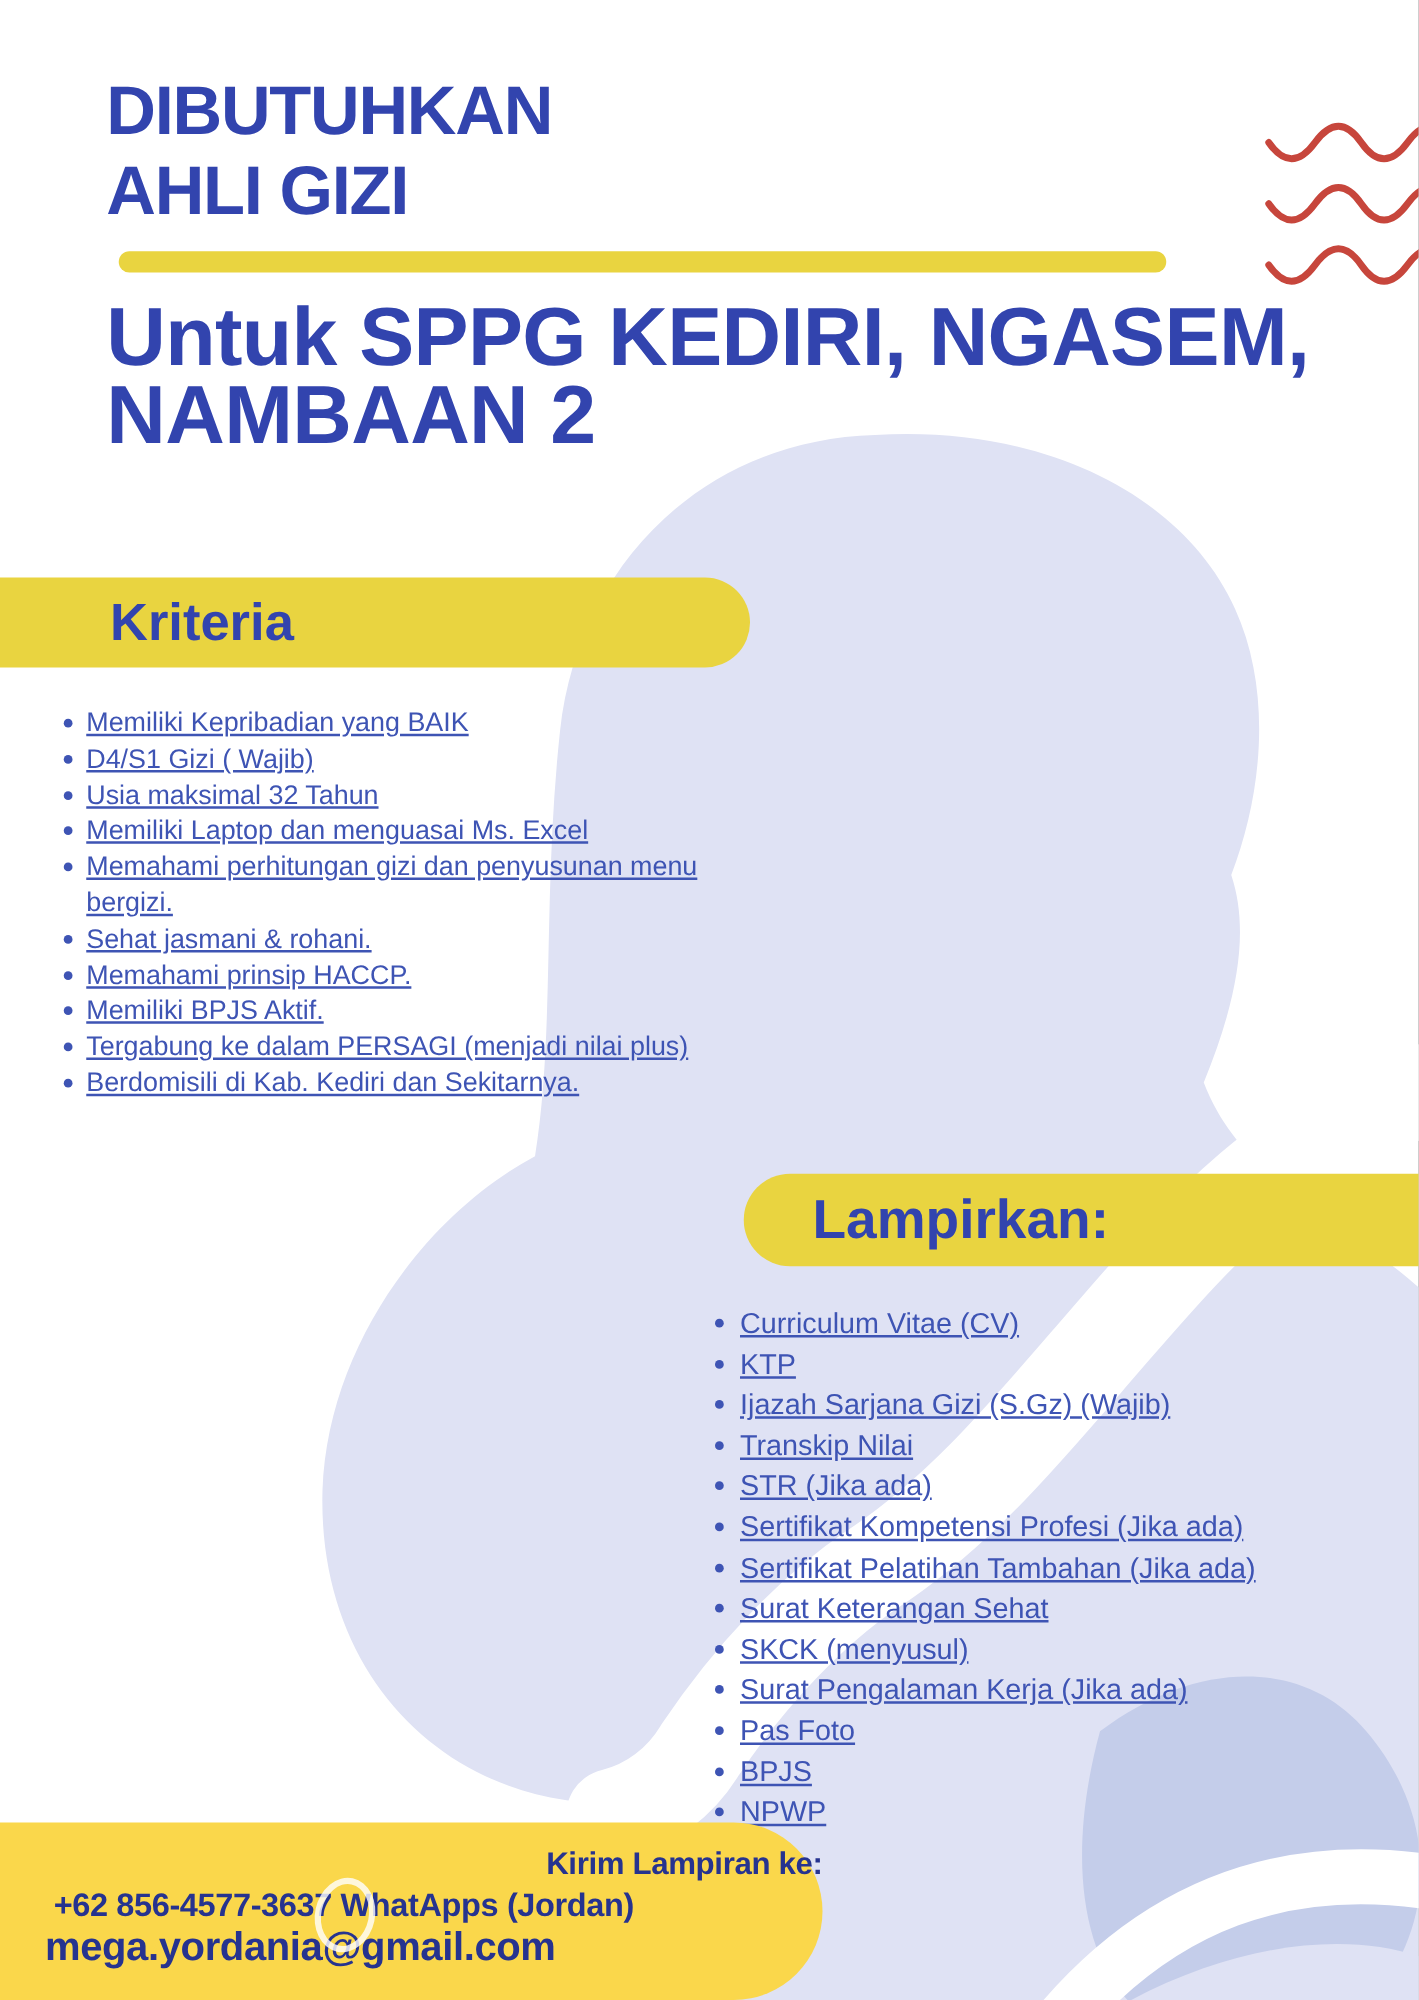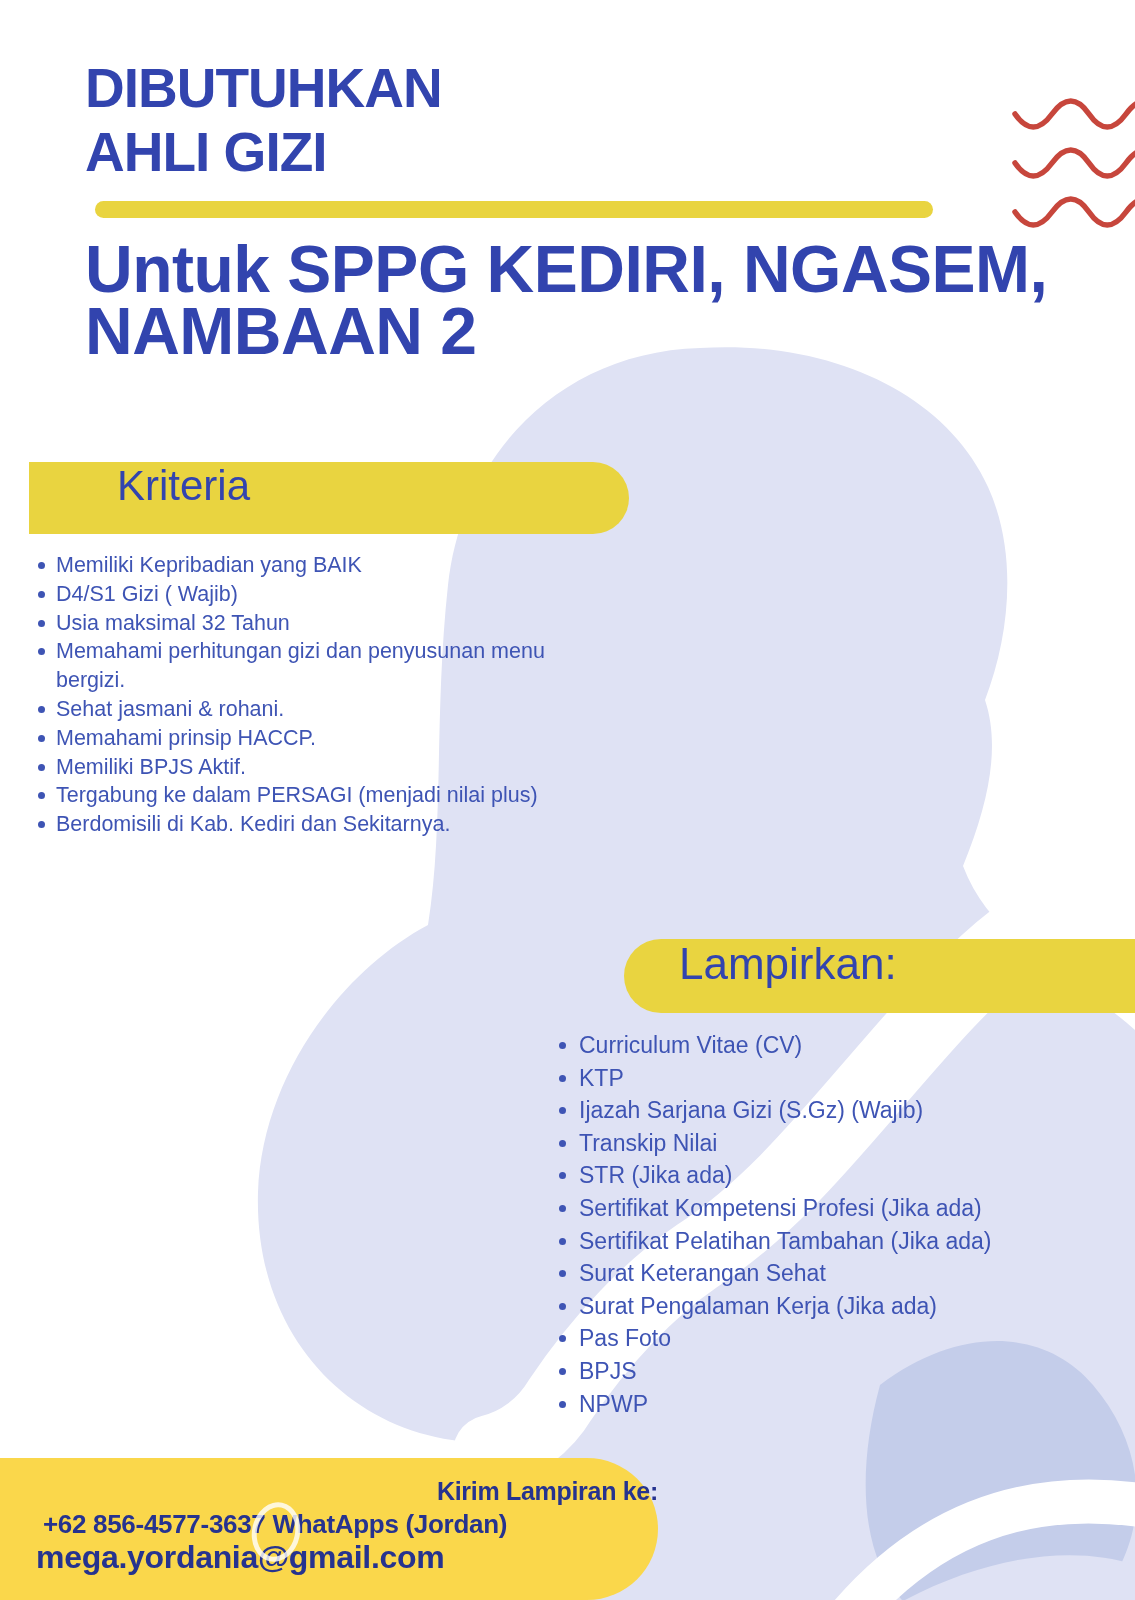--- a/index.html
+++ b/index.html
@@ -23,34 +23,34 @@
     left:95px; top:201px; width:838px; height:17px;
     background:var(--c-yellow); border-radius:9px;
   }
   .subtitle{
     left:85px; top:238px; color:var(--c-blue); font-weight:700;
     font-size:66px; line-height:62px; letter-spacing:-0.5px;
   }
 
   
   .banner{
-    background:var(--c-yellow); color:var(--c-blue); font-weight:400;
-    display:flex; margin-left:29px;
+    background:var(--c-yellow); color:var(--c-blue); font-weight:700;
+    display:flex; align-items:center;
   }
   .banner-kriteria{
     left:0; top:462px; width:512px; height:72px;
     border-radius:0 36px 36px 0; padding-left:88px; font-size:42px;
   }
   .banner-lampirkan{
     left:595px; top:939px; width:540px; height:74px;
     border-radius:37px 0 0 37px; padding-left:55px; font-size:44px;
   }
 
   
-  ul.plist{list-style:none; margin:3px; padding:0; color:var(--c-text);}
+  ul.plist{list-style:none; margin:16px; padding:0; color:var(--c-text);text-decoration:underline;}
   ul.plist li{display:flex;}
   .dot{flex:0 0 auto; border-radius:50%; background:var(--c-text);}
   .list-kriteria{left:35px; top:548px; width:560px; font-size:21.5px; line-height:28.8px;}
   .list-kriteria .dot{width:7px; height:7px; margin:11px 11px 0 0;}
   .list-lampirkan{left:556px; top:1026px; width:560px; font-size:23px; line-height:32.6px;}
   .list-lampirkan .dot{width:7px; height:7px; margin:13px 13px 0 0;}
 
   
   .footer{
     left:0; top:1458px; width:658px; height:142px;
@@ -134,20 +134,24 @@
       <li>
       <span class="dot"></span>
       <span>D4/S1 Gizi ( Wajib)</span>
     </li>
       <li>
       <span class="dot"></span>
       <span>Usia maksimal 32 Tahun</span>
     </li>
       <li>
       <span class="dot"></span>
+      <span>Memiliki Laptop dan menguasai Ms. Excel</span>
+    </li>
+      <li>
+      <span class="dot"></span>
       <span>Memahami perhitungan gizi dan penyusunan menu bergizi.</span>
     </li>
       <li>
       <span class="dot"></span>
       <span>Sehat jasmani &amp; rohani.</span>
     </li>
       <li>
       <span class="dot"></span>
       <span>Memahami prinsip HACCP.</span>
     </li>
@@ -194,20 +198,24 @@
       <span class="dot"></span>
       <span>Sertifikat Kompetensi Profesi (Jika ada)</span>
     </li>
       <li>
       <span class="dot"></span>
       <span>Sertifikat Pelatihan Tambahan (Jika ada)</span>
     </li>
       <li>
       <span class="dot"></span>
       <span>Surat Keterangan Sehat</span>
+    </li>
+      <li>
+      <span class="dot"></span>
+      <span>SKCK (menyusul)</span>
     </li>
       <li>
       <span class="dot"></span>
       <span>Surat Pengalaman Kerja (Jika ada)</span>
     </li>
       <li>
       <span class="dot"></span>
       <span>Pas Foto</span>
     </li>
       <li>

